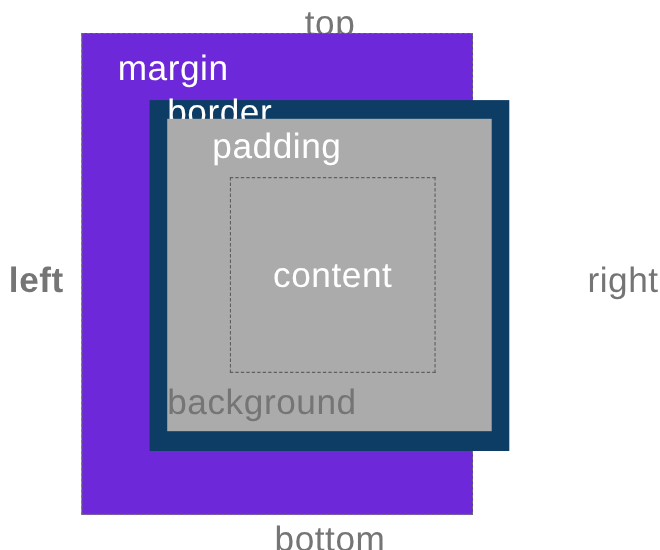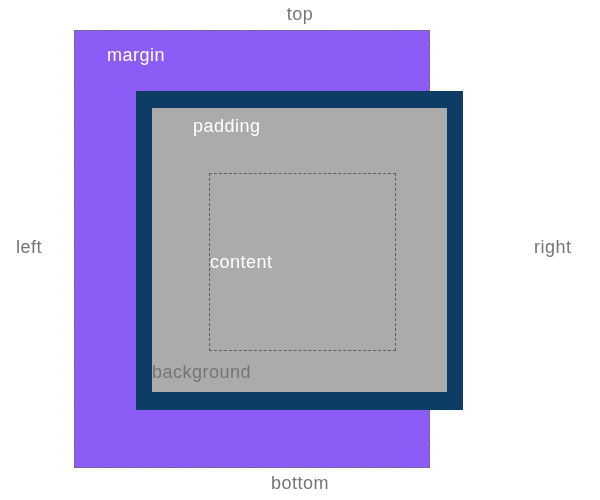--- a/index.html
+++ b/index.html
@@ -11,21 +11,21 @@
     position: relative;
     width: 600px;
     height: 500px;
     background: #ffffff;
     overflow: hidden;
     font-family: "Liberation Sans", sans-serif;
   }
   .label {
     position: absolute;
     line-height: 1;
-    font-size: 18px;
+    font-size: 32px;
     letter-spacing: 0.5px;
     white-space: nowrap;
   }
   .label-gray { color: #757575; }
   .label-white { color: #ffffff; }
 
   .label-top {
     left: 0;
     top: 5px;
     width: 600px;
@@ -34,36 +34,37 @@
   .label-bottom {
     left: 0;
     top: 474px;
     width: 600px;
     text-align: center;
   }
   .label-left {
     left: 0;
     top: 238px;
     width: 58px;
-    text-align: center;
+    text-align: right;
+    font-weight: bold;
   }
   .label-right {
     left: 534px;
     top: 238px;
     text-align: left;
   }
 
   .margin-box {
     position: absolute;
     left: 74px;
     top: 30px;
     width: 356px;
     height: 438px;
     box-sizing: border-box;
-    background: #8b5cf6;
+    background: #6d28d9;
     border: 1px dashed #6a6a6a;
   }
   .margin-label {
     left: 32px;
     top: 15px;
   }
 
   .border-box {
     position: absolute;
     left: 61px;   
@@ -87,27 +88,28 @@
   }
   .padding-label {
     left: 41px;
     top: 9px;
     text-align: right;
   }
 
   .content-box {
     position: absolute;
     left: 57px;   
-    top: 65px;    
+    top: 53px;    
     width: 187px;
     height: 178px;
     box-sizing: border-box;
     border: 1px dashed #5f5f5f;
     display: flex;
     align-items: center;
+    justify-content: center;
   }
   .content-label {
     position: static;
   }
 
   .background-label {
     left: 0;
     bottom: 11px;
     width: 100%;
   }
@@ -122,20 +124,21 @@
   <div class="label label-gray label-left">left</div>
 
   <div class="label label-gray label-bottom">bottom</div>
 
   <div class="label label-gray label-right">right</div>
 
   <div class="margin-box">
     <div class="label label-white margin-label">margin</div>
 
     <div class="border-box">
+      <div class="label label-white border-label">border</div>
 
       <div class="padding-box">
         <div class="label label-white padding-label">padding</div>
 
         <div class="content-box">
           <span class="label label-white content-label">content</span>
         </div>
 
         <div class="label label-gray background-label">background</div>
       </div>

